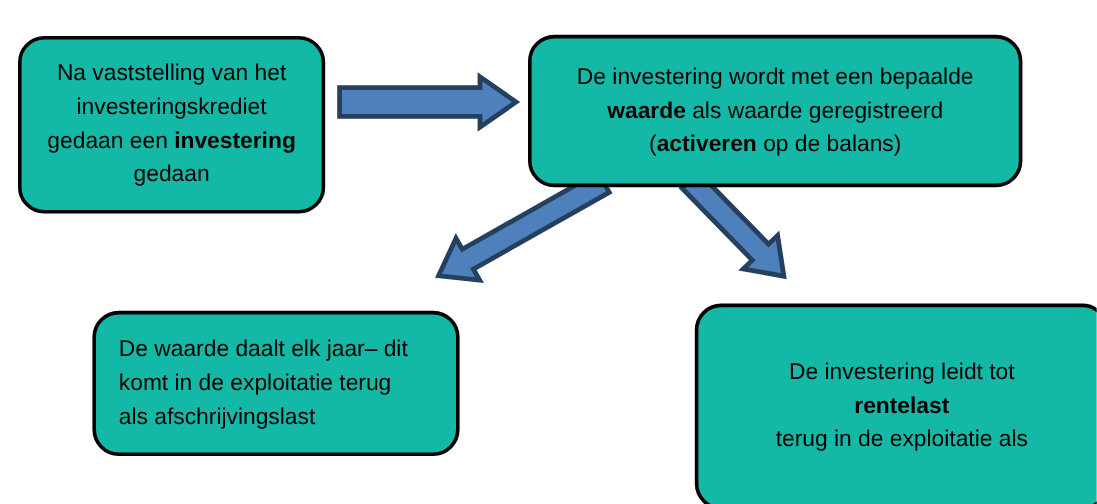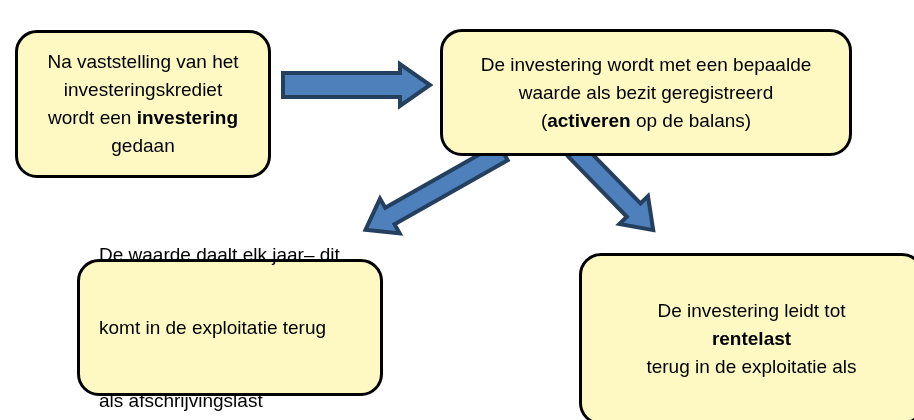--- a/index.html
+++ b/index.html
@@ -25,63 +25,63 @@
   }
   .arrow-shape {
     fill: var(--arrow-fill, #4E80BC);
     stroke: var(--arrow-stroke, #24405E);
     stroke-width: 4;
     stroke-linejoin: miter;
   }
   .box {
     position: absolute;
     box-sizing: border-box;
-    background: #fef9c3;
+    background: #14b8a6;
     border: 3px solid var(--box-border, #000000);
     border-radius: 22px;
     color: var(--text, #000000);
     font-size: 19px;
     line-height: 28px;
     display: flex;
     flex-direction: column;
     justify-content: center;
     align-items: center;
     text-align: center;
   }
   .box .line { white-space: nowrap; }
   #box-investering      { left: 15px;  top: 30px;  width: 256px; height: 148px; }
   #box-activeren        { left: 440px; top: 29px;  width: 412px; height: 127px; }
-  #box-afschrijvingslast{ left: 77px;  top: 259px; width: 306px; height: 137px;
-                          align-items: flex-start; text-align: left; padding-left: 19px; gap: 45px; }
+  #box-afschrijvingslast{ left: 77px;  top: 259px; width: 306px; height: 121px;
+                          align-items: flex-start; text-align: left; padding-left: 19px; }
   #box-rentelast        { left: 555px; top: 253px; width: 345px; height: 172px; margin-left: 24px; }
 </style>
 </head>
 <body>
 
 <div class="canvas">
 
   <svg class="arrows-layer" viewBox="0 0 914 420" xmlns="http://www.w3.org/2000/svg">
 
     <polygon class="arrow-shape" transform="translate(283,85)" points="0,-12 117,-12 117,-21 147,0 117,21 117,12 0,12"></polygon>
 
     <polygon class="arrow-shape" transform="translate(503,152) rotate(150.5)" points="0,-9.5 130,-9.5 130,-20 158,0 130,20 130,9.5 0,9.5"></polygon>
 
     <polygon class="arrow-shape" transform="translate(575,150) rotate(45.7)" points="0,-9.5 84,-9.5 84,-20 112,0 84,20 84,9.5 0,9.5"></polygon>
   </svg>
 
   <div class="box" id="box-investering">
       <div class="line"><span>Na vaststelling van het</span></div>
       <div class="line"><span>investeringskrediet</span></div>
-      <div class="line"><span>wordt een </span><span style="font-weight: 700; margin-top: 16px;">investering</span></div>
+      <div class="line"><span>gedaan een </span><span style="font-weight: 700; margin-top: 16px;">investering</span></div>
       <div class="line"><span>gedaan</span></div>
     </div>
 
   <div class="box" id="box-activeren">
       <div class="line"><span>De investering wordt met een bepaalde</span></div>
-      <div class="line"><span style="font-weight: 400;">waarde</span><span> als bezit geregistreerd</span></div>
+      <div class="line"><span style="font-weight: 700;">waarde</span><span> als waarde geregistreerd</span></div>
       <div class="line"><span>(</span><span style="font-weight: 700;">activeren</span><span> op de balans)</span></div>
     </div>
 
   <div class="box" id="box-afschrijvingslast">
       <div class="line"><span>De waarde daalt elk jaar– dit</span></div>
       <div class="line"><span>komt in de exploitatie terug</span></div>
       <div class="line"><span>als </span><span style="font-weight: 400;">afschrijvingslast</span></div>
     </div>
 
   <div class="box" id="box-rentelast">

